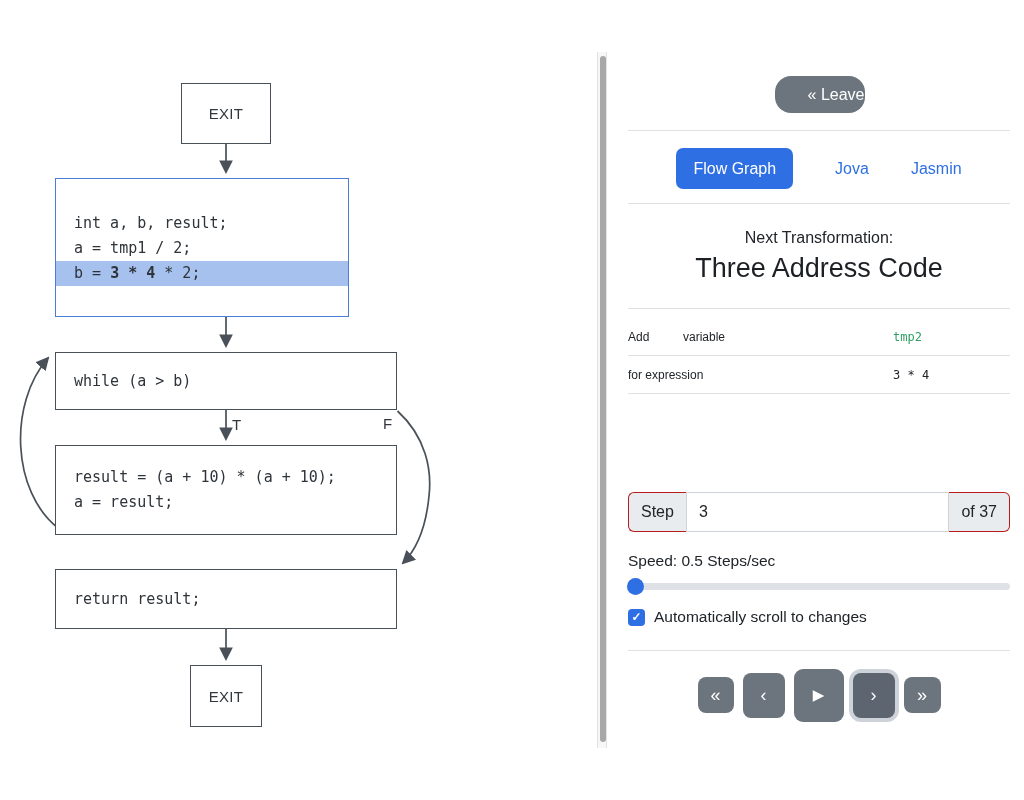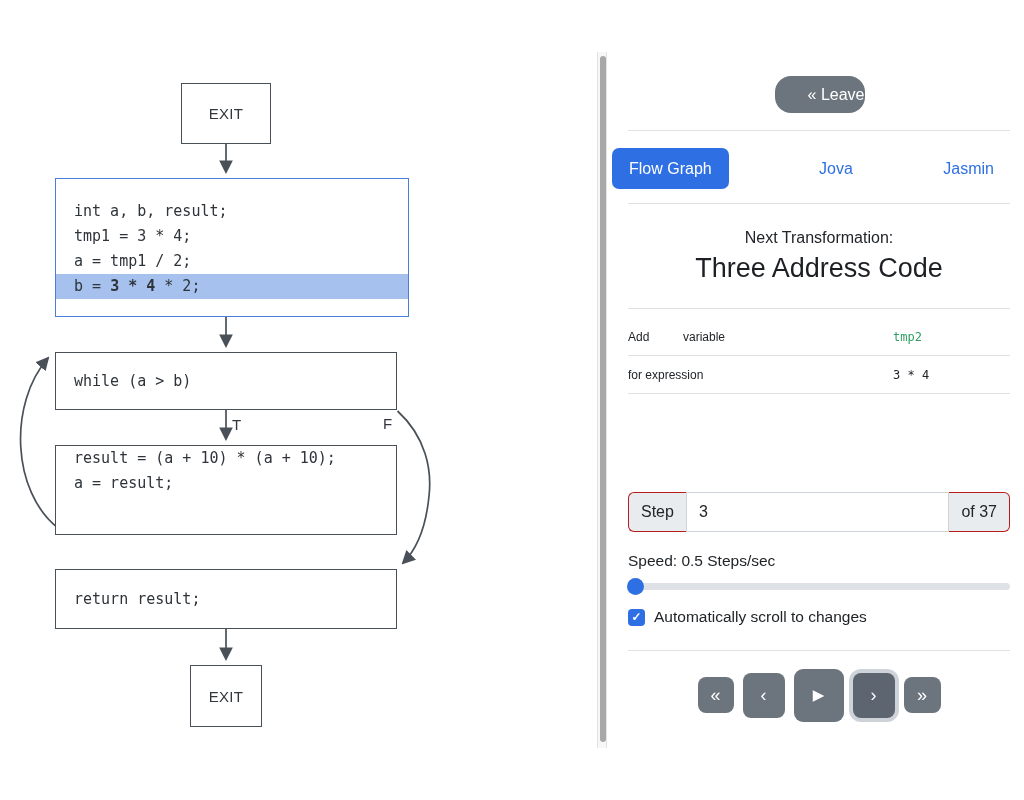--- a/index.html
+++ b/index.html
@@ -11,23 +11,23 @@
   .graph { position:absolute; left:0; top:0; width:460px; height:760px; }
   .edges { position:absolute; left:0; top:0; }
   .gnode { position:absolute; background:#fff; border:1.5px solid #4a5058; }
   .gnode.terminal { display:flex; align-items:center; justify-content:center;
                     font-size:15px; color:#33383e; letter-spacing:.3px; }
   .gnode.codebox { border-color:#4a7dd6; }
   .codeline { font-family:"DejaVu Sans Mono", monospace; font-size:15px; color:#2e343a;
               line-height:25px; padding-left:18px; white-space:pre; }
   .codeline.hl { background:#a6c1ee; }
   .node-entry  { left:181px; top:83px;  width:90px;  height:61px; }
-  .node-code   { left:55px;  top:178px; width:354px; height:139px; padding-top:20px; }
+  .node-code   { left:55px;  top:178px; width:294px; height:139px; padding-top:32px; }
   .node-while  { left:55px;  top:352px; width:342px; height:58px; display:flex; align-items:center; }
-  .node-body   { left:55px;  top:445px; width:342px; height:90px; }
+  .node-body   { left:55px;  top:445px; width:342px; height:90px; padding-top:19px; }
   .node-return { left:55px;  top:569px; width:342px; height:60px; display:flex; align-items:center; }
   .node-exit   { left:190px; top:665px; width:72px;  height:62px; }
   .edge-label { position:absolute; font-size:15px; color:#33383e; }
   .label-true  { left:232px; top:416px; }
   .label-false { left:383px; top:415px; }
 
   
   .vscrollbar { position:absolute; left:597px; top:52px; width:10px; height:696px;
                 background:#f7f7f7; border-left:1px solid #e2e2e2; border-right:1px solid #e2e2e2; }
   .vscrollbar .thumb { position:absolute; left:1.5px; top:4px; width:6px; height:686px;
@@ -35,22 +35,22 @@
 
   
   .panel { position:absolute; left:0; top:0; width:1024px; height:800px; }
   .divider { position:absolute; left:628px; width:382px; height:1px; background:#dfe2e5; }
   .d1 { top:130px; } .d2 { top:203px; } .d3 { top:308px; } .d4 { top:650px; }
 
   .leave-btn { position:absolute; left:775px; top:76px; width:90px; height:37px;
                background:#6c757d; color:#fff; font-size:16px; border:none; border-radius:16px;
                display:flex; align-items:center; justify-content:center; cursor:pointer;padding-left:32px; }
 
-  .tabs { position:absolute; left:612px; top:148px; width:382px; height:41px;
-          display:flex; align-items:center; justify-content:space-between; gap:26px; }
+  .tabs { position:absolute; left:628px; top:148px; width:382px; height:41px;
+          display:flex; align-items:center; justify-content:center; gap:42px; }
   .tab-active { height:41px; padding:0 17px; background:#2e6fe4; color:#fff; font-size:16px;
                 border:none; border-radius:7px; display:flex; align-items:center; cursor:pointer; }
   .tab-link { color:#2e6fe4; font-size:16px; text-decoration:none; cursor:pointer; }
 
   .next-label { position:absolute; left:628px; top:229px; width:382px; text-align:center;
                 font-size:16px; color:#212529; }
   .next-title { position:absolute; left:628px; top:253px; width:382px; text-align:center;
                 font-size:27px; color:#1c1f23; }
 
   .ttable { position:absolute; left:628px; top:318px; width:382px; }
@@ -113,21 +113,20 @@
         <path d="M 397.5,411 C 426,437 432,470 429,496 C 426,527 416,550 403,563" marker-end="url(#arrow)"></path>
       </g>
     </svg>
 
     <div class="gnode terminal node-entry">
       <span>EXIT</span>
     </div>
 
     <div class="gnode codebox node-code">
       <div class="codeline">int a, b, result;</div>
-      <div class="codeline">tmp1 = 3 * 4;</div>
       <div class="codeline">a = tmp1 / 2;</div>
       <div class="codeline hl"><span>b = </span><span style="font-weight:bold">3 * 4</span><span> * 2;</span></div>
     </div>
 
     <div class="gnode node-while">
       <div class="codeline">while (a &gt; b)</div>
     </div>
 
     <div class="edge-label label-true">T</div>
     <div class="edge-label label-false">F</div>

